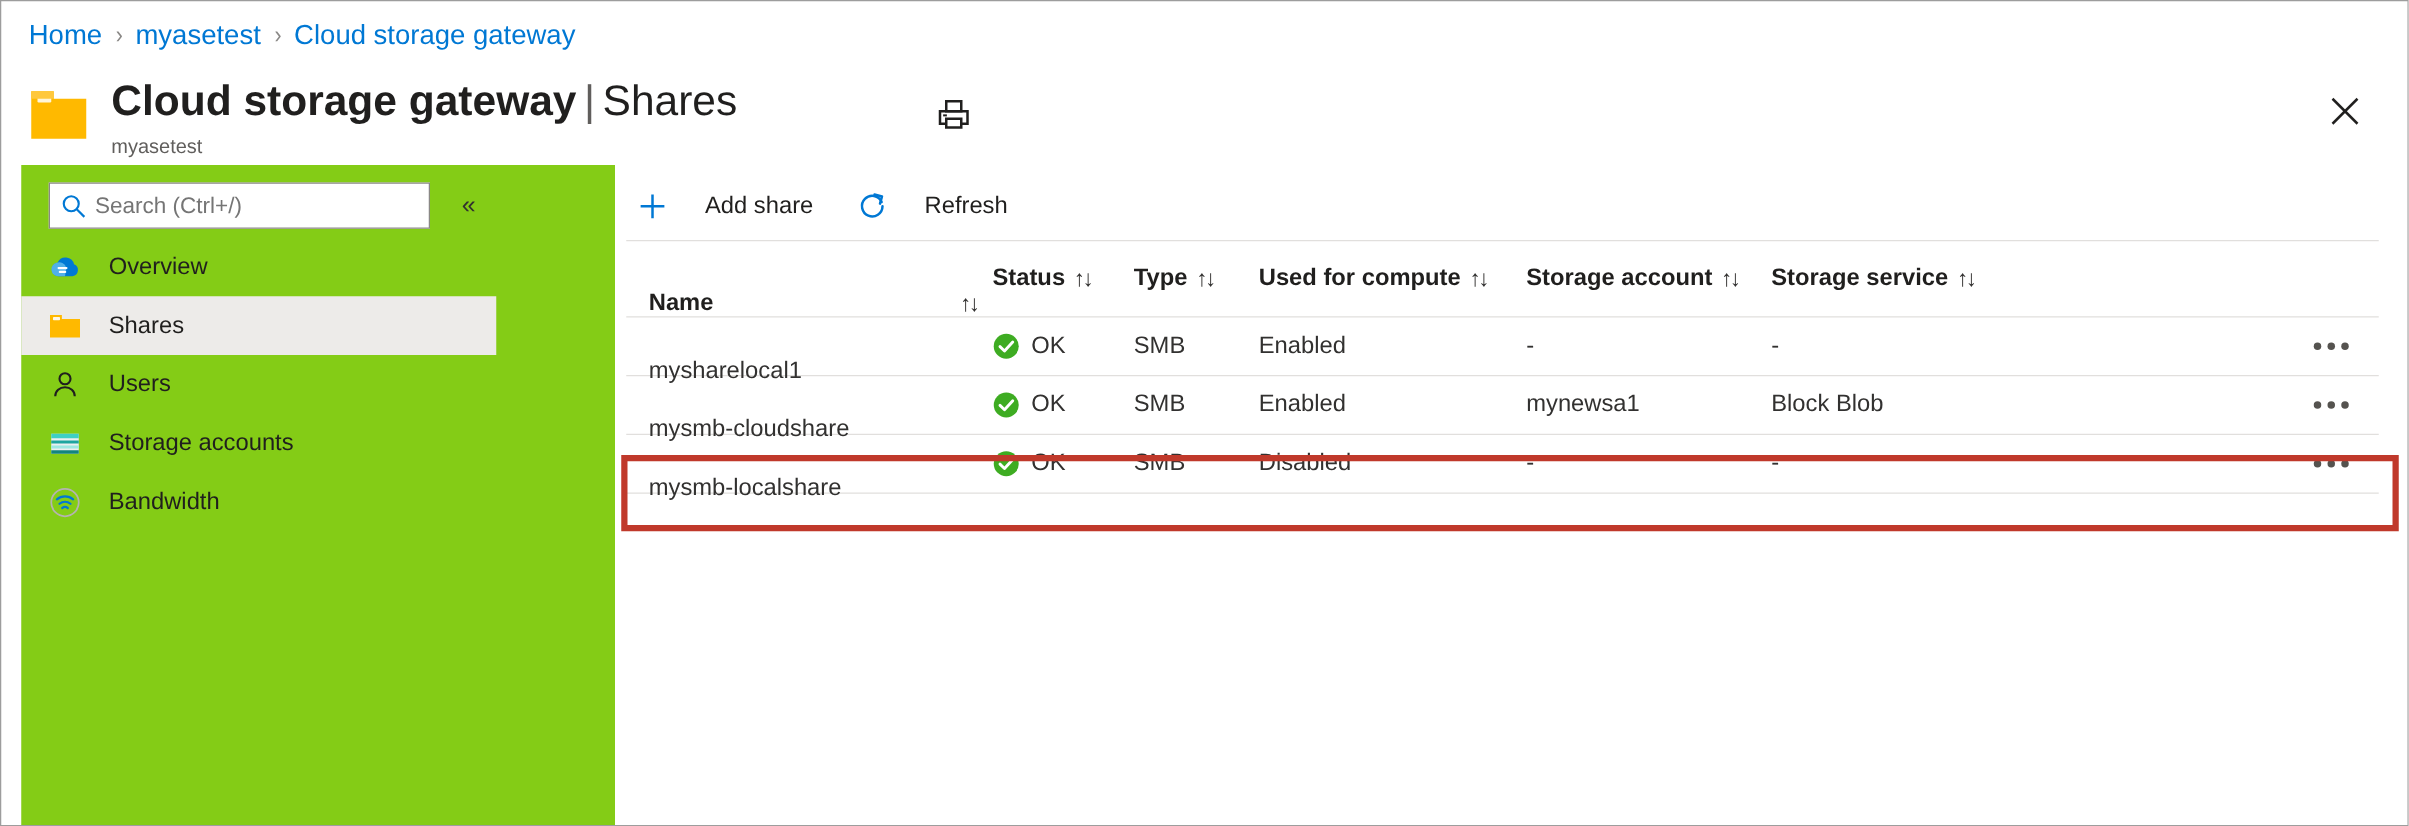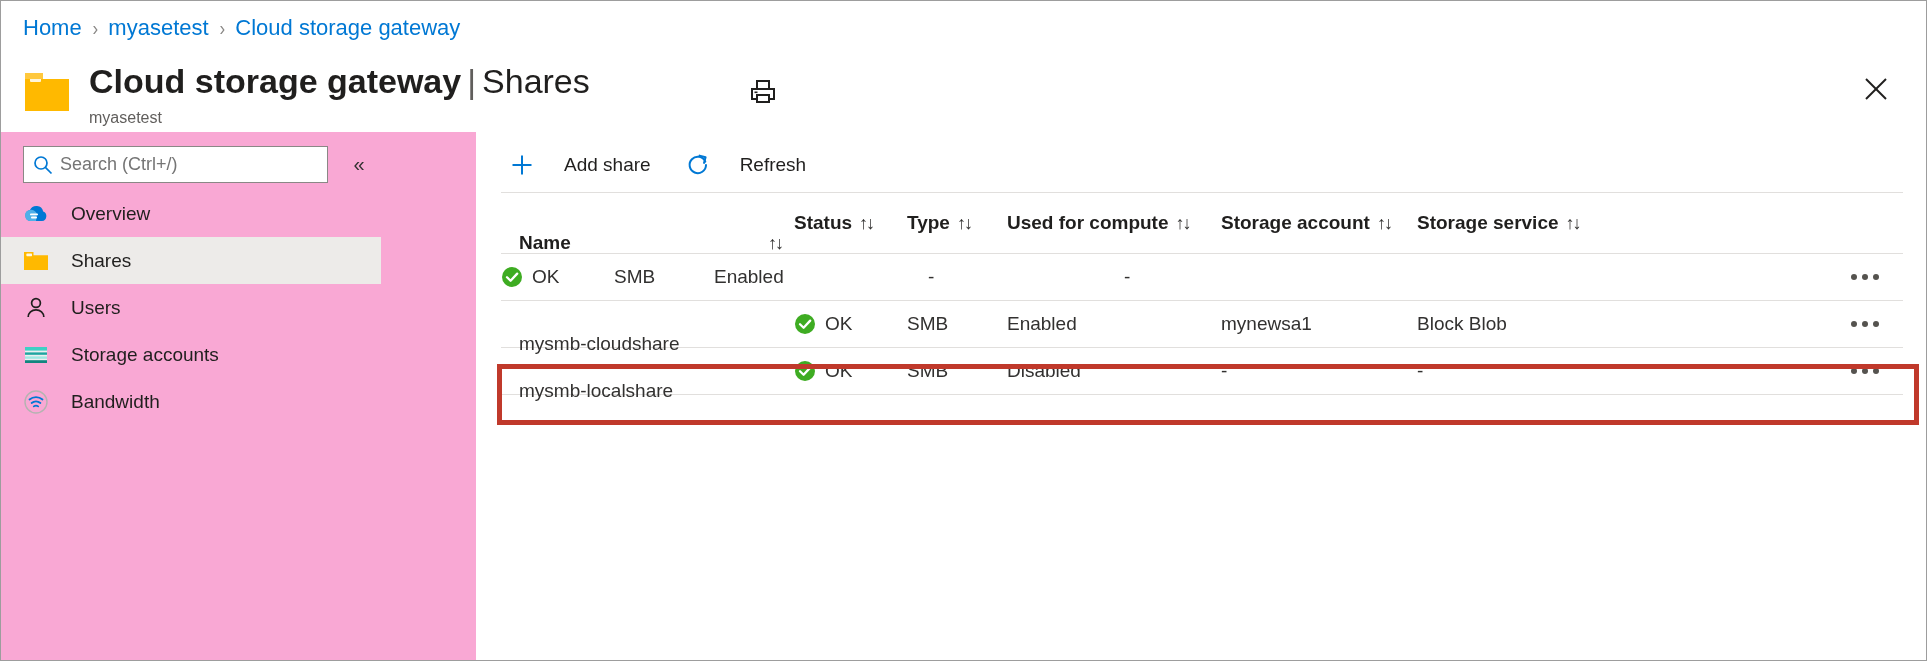--- a/index.html
+++ b/index.html
@@ -57,23 +57,23 @@
   }
   #close-button {
     position: absolute; right: 30px; top: 68px;
     width: 40px; height: 40px;
     display: flex; align-items: center; justify-content: center;
     cursor: pointer;
   }
 
   
   #sidebar {
-    position: absolute; left: 0; top: 131px;
+    position: absolute; left: 16px; top: 131px;
     width: 475px; height: 529px;
-    background: #f9a8d4;
+    background: #84cc16;
   }
   #search-row {
     position: absolute; left: 22px; top: 14px;
     display: flex; align-items: center;
   }
   #search-box {
     width: 305px; height: 37px;
     border: 1px solid #8a8886;
     background: #ffffff;
     display: flex; align-items: center;
@@ -354,20 +354,21 @@
         </div>
         <div class="cell c-service">
           <span>Storage service</span>
           <span class="sort-icon">↑↓</span>
         </div>
         <div class="cell c-menu"></div>
       </div>
       <div class="row-divider"></div>
 
       <div class="row">
+        <div class="cell c-name">mysharelocal1</div>
         <div class="cell c-status status-cell">
           <svg class="ok-badge" viewBox="0 0 22 22">
             <circle cx="11" cy="11" r="10" fill="#3eac22"></circle>
             <path d="M6 11.3 9.6 14.8 16.2 7.6" fill="none" stroke="#ffffff" stroke-width="2.3" stroke-linecap="round" stroke-linejoin="round"></path>
           </svg>
           <span>OK</span>
         </div>
         <div class="cell c-type">SMB</div>
         <div class="cell c-compute">Enabled</div>
         <div class="cell c-account">-</div>

